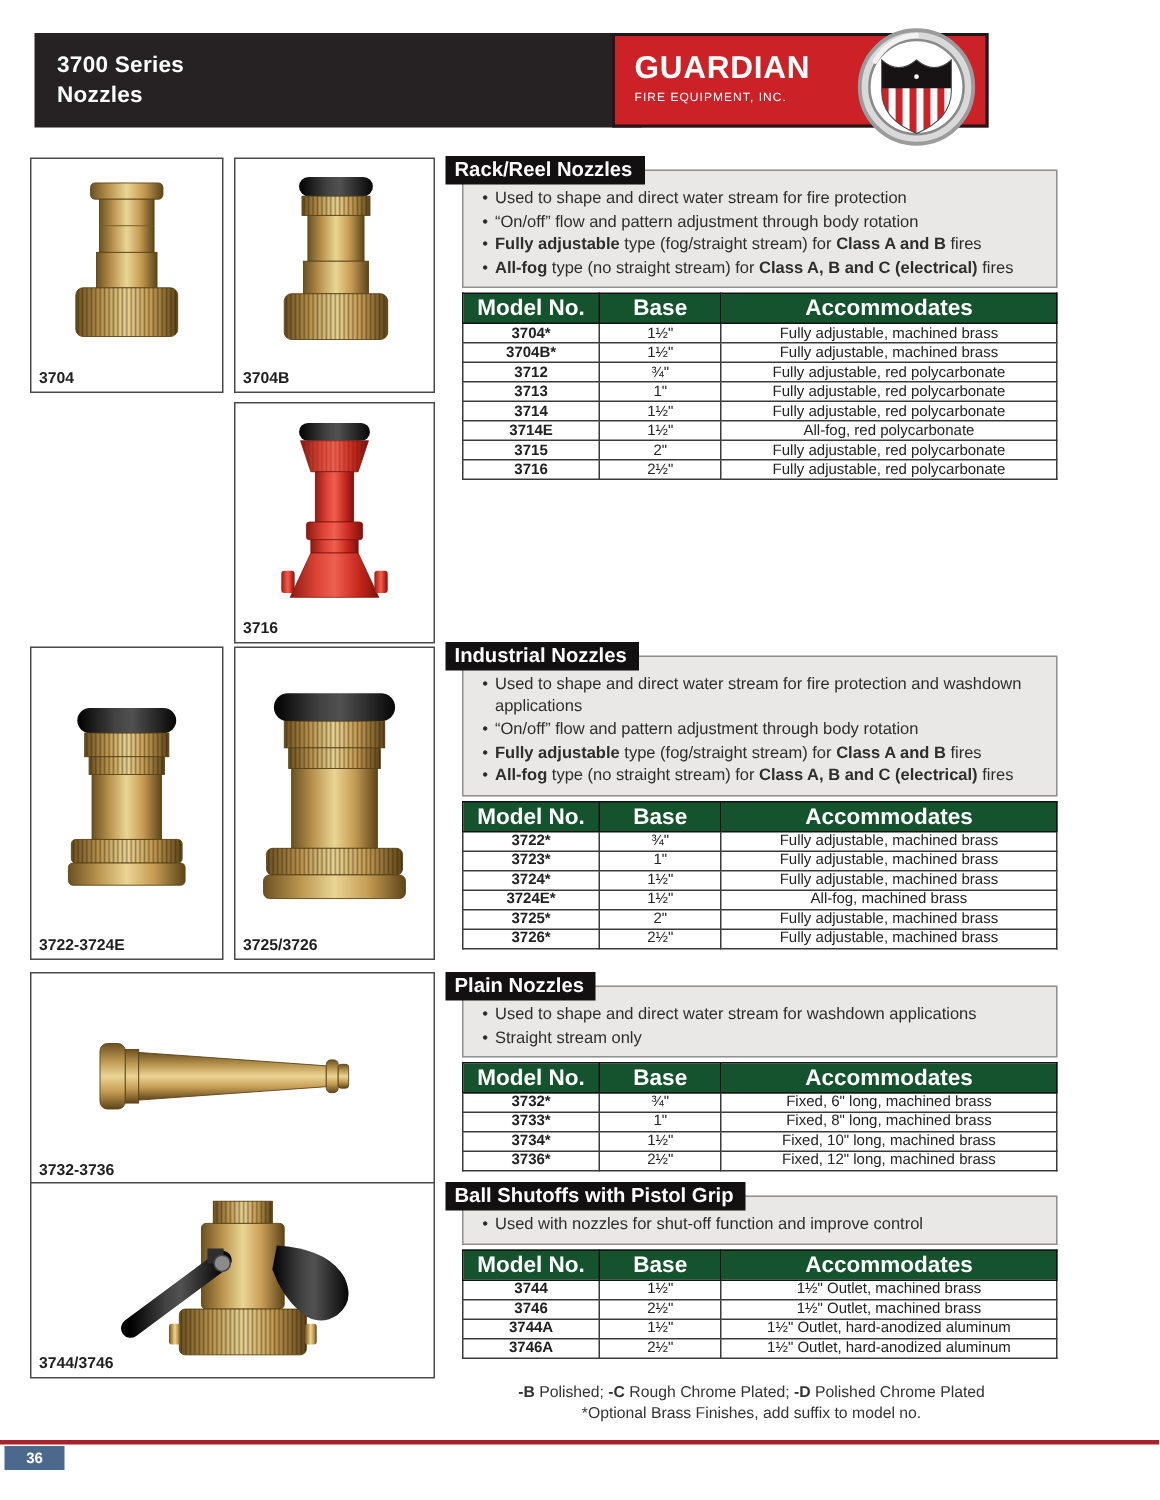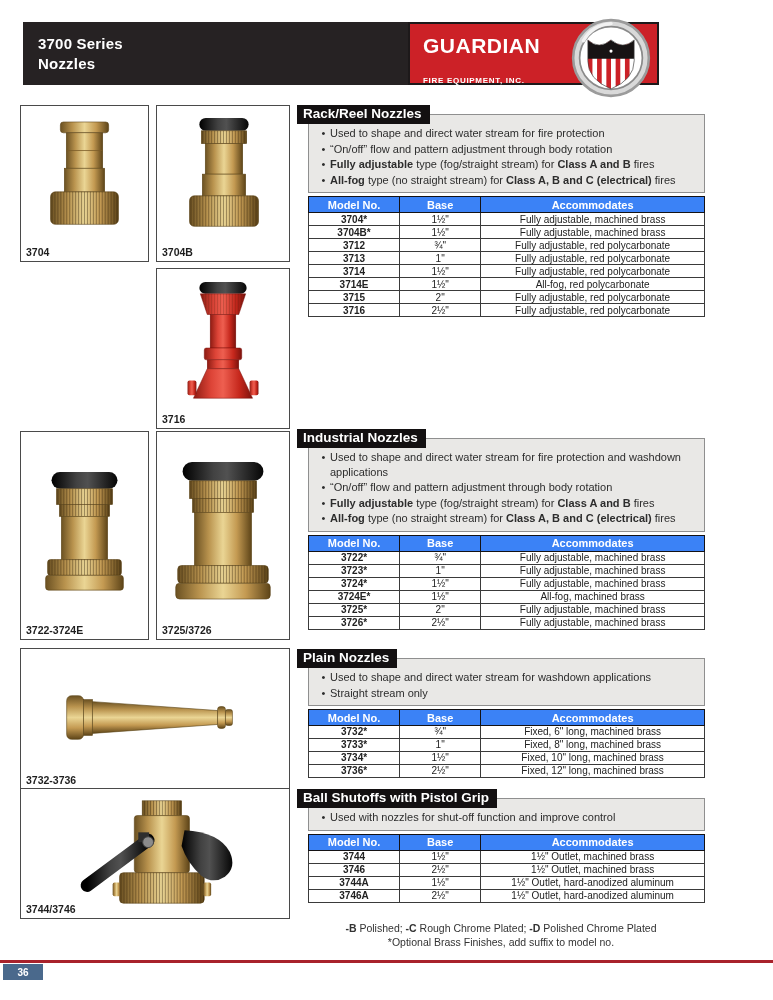--- a/index.html
+++ b/index.html
@@ -7,39 +7,39 @@
   .page{position:relative;width:773px;height:1000px;background:#fff;overflow:hidden;border-radius:18px;}
 
   
   .hdr-black{position:absolute;left:23px;top:22px;width:405px;height:63px;background:#262223;
     color:#fff;display:flex;flex-direction:column;justify-content:center;padding-left:15px;box-sizing:border-box;}
   .hdr-black .t{font-size:15px;font-weight:bold;line-height:1.3;letter-spacing:.2px;}
   .hdr-red{position:absolute;left:408px;top:22px;width:251px;height:63px;background:#cc2127;
     border:2px solid #1d191a;box-sizing:border-box;}
   .brand{position:absolute;left:13px;top:11px;color:#fff;}
   .brand .nm{font-size:21px;font-weight:bold;letter-spacing:.5px;line-height:1;}
-  .brand .sub{font-size:8px;font-weight:bold;letter-spacing:.7px;margin-top:20px;}
+  .brand .sub{font-size:8px;font-weight:normal;letter-spacing:.7px;margin-top:4px;}
   .logo{position:absolute;left:158px;top:-9px;width:86px;height:86px;}
 
   
   .pbox{position:absolute;background:#fff;border:1px solid #4a4a4a;box-sizing:border-box;}
   .pbox svg{position:absolute;left:0;top:0;width:100%;height:100%;}
   .pcap{position:absolute;left:5px;bottom:3px;font-size:10.5px;font-weight:bold;color:#1e1e1e;}
 
   
   .section{position:absolute;left:297px;width:408px;}
   .sec-title{position:relative;z-index:2;display:inline-block;background:#131011;color:#fff;
     font-weight:bold;font-size:13.5px;padding:1px 8px 2px 6px;line-height:1.2;}
   .sec-panel{position:relative;z-index:1;background:#e9e8e6;border:1px solid #8f8f8f;
     margin-left:11px;margin-top:-10px;padding:11px 6px 4px 8px;box-sizing:border-box;}
   .bullet{display:flex;font-size:11px;color:#2d2d2d;line-height:1.32;margin:0 0 1px 0;}
   .bullet .dot{flex:none;width:13px;text-align:center;}
   .sec-table{margin-left:11px;margin-top:3px;width:397px;border-collapse:collapse;
     font-size:10px;color:#222;table-layout:fixed;}
-  .sec-table th{background:#3b82f6;color:#fff;font-size:11px;font-weight:bold;
+  .sec-table th{background:#14532d;color:#fff;font-size:15px;font-weight:bold;
     padding:1px 2px;border:1px solid #141214;border-left:1px solid #4a4a4a;height:13px;}
   .sec-table th:first-child{border-left:1px solid #141214;}
   .sec-table td{border:1px solid #3a3a3a;text-align:center;padding:0 2px;height:12px;line-height:1.15;}
   .sec-table td.model{font-weight:bold;}
 
   
   .footnote{position:absolute;left:297px;top:921px;width:408px;text-align:center;
     font-size:10.5px;color:#333;line-height:1.35;}
   .footline{position:absolute;left:0;top:960px;width:773px;height:0;border-top:3px solid #a8222b;}
   .badge{position:absolute;left:3px;top:964px;width:40px;height:16px;background:#4a698c;

